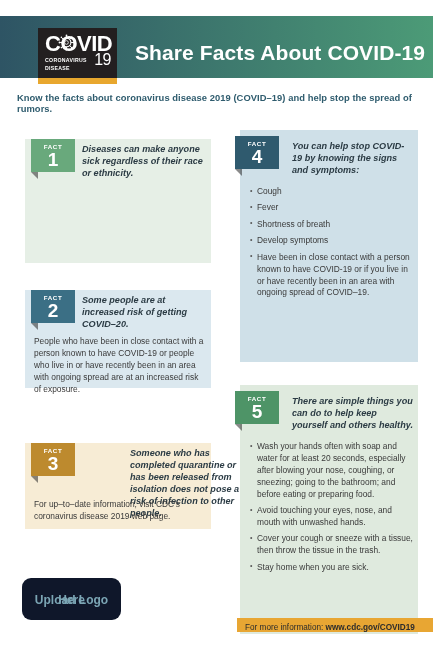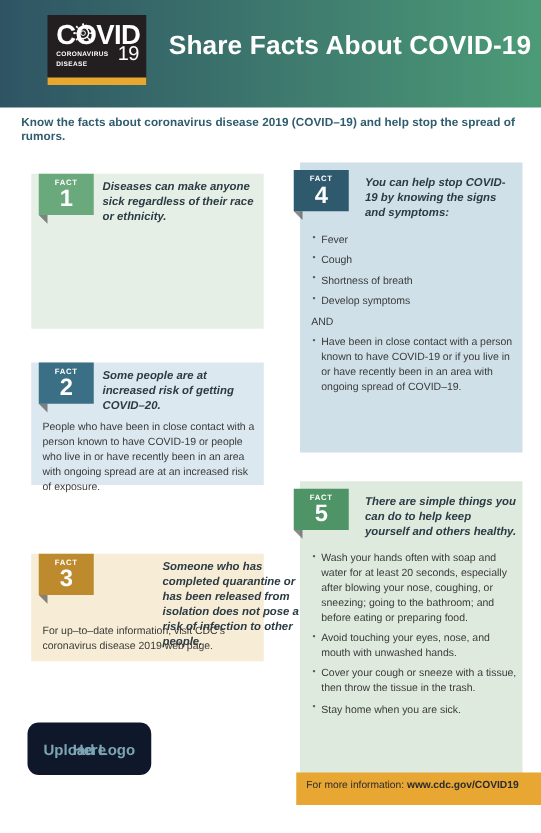--- a/index.html
+++ b/index.html
@@ -12,23 +12,23 @@
     height: 666px;
     position: relative;
     overflow: hidden;
     font-family: "Liberation Sans", sans-serif;
     color: #333333;
   }
 
   
   .header {
     position: absolute;
-    left: 0; top: 0;
+    left: 0; top: 16px;
     width: 433px;
-    height: 86px;
+    height: 62px;
     background: linear-gradient(90deg, #2e5464 0%, #36626b 30%, #418572 62%, #4c9b77 100%);
   }
   .logo {
     position: absolute;
     left: 38px; top: 12px;
     width: 79px;
     height: 56px;
     background: #231f20;
   }
   .logo-inner {
@@ -185,21 +185,21 @@
     padding-left: 0;
   }
   .bullets li.nob:before { content: ""; }
 
   
   .footer-bar {
     position: absolute;
     left: 237px;
     top: 618px;
     width: 196px;
-    height: 26px;
+    height: 14px;
     background: #e8a633;
   }
   .footer-text {
     position: absolute;
     left: 8px; top: 4.6px;
     font-size: 8.2px;
     color: #2c2c2c;
   }
   .footer-text b { font-weight: bold; }
 
@@ -307,25 +307,24 @@
 <div class="card" style="left:240px; top:130px; width:178px; height:232px;">
   <div class="card-body" id="card4-bg" style="background: rgb(207, 224, 232);"></div>
   <div class="badge" style="left:-5px; top:6px;">
     <div class="badge-box" id="badge4" style="background: rgb(47, 90, 110);"></div>
     <div class="badge-fold"></div>
     <div class="badge-label">FACT</div>
     <div class="badge-num">4</div>
   </div>
   <div class="headline" style="left:52px; top:10px; width:122px;">You can help stop COVID-19 by knowing the signs and symptoms:</div>
   <ul class="bullets" style="left:9px; top:56px; width:164px;">
+    <li>Cough</li>
     <li>Fever</li>
-    <li>Cough</li>
     <li>Shortness of breath</li>
     <li>Develop symptoms</li>
-    <li class="nob">AND</li>
     <li>Have been in close contact with a person known to have COVID-19 or if you live in or have recently been in an area with ongoing spread of COVID–19.</li>
   </ul>
 </div>
 
 <div class="card" style="left:240px; top:385px; width:178px; height:249px;">
   <div class="card-body" id="card5-bg" style="background: rgb(223, 234, 222);"></div>
   <div class="badge" style="left:-5px; top:6px;">
     <div class="badge-box" id="badge5" style="background: rgb(78, 148, 103);"></div>
     <div class="badge-fold"></div>
     <div class="badge-label">FACT</div>

